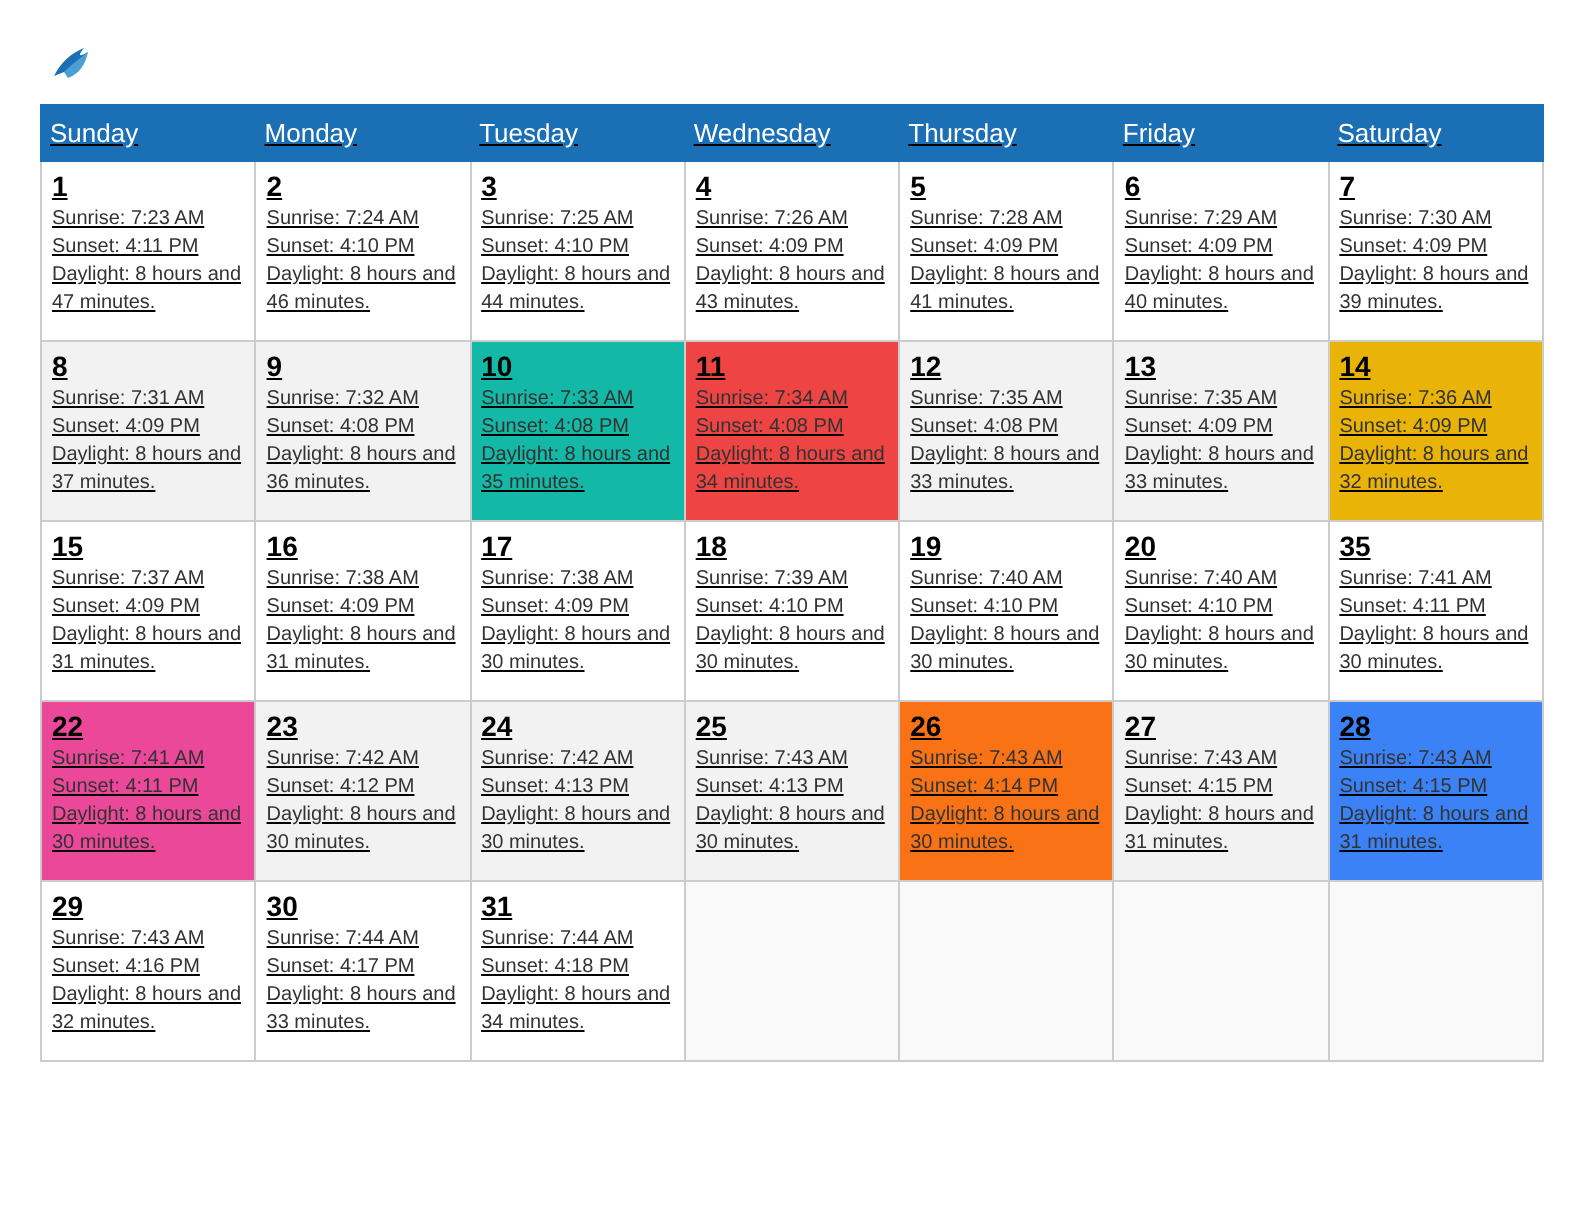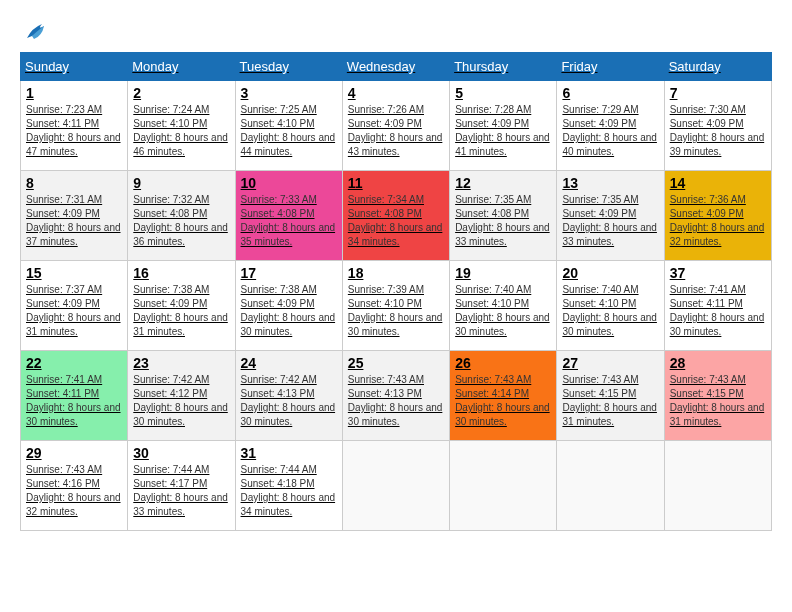--- a/index.html
+++ b/index.html
@@ -119,43 +119,43 @@
         <td><span class="day-number">2</span><span class="day-info">Sunrise: 7:24 AM<br>Sunset: 4:10 PM<br>Daylight: 8 hours and 46 minutes.</span></td>
         <td><span class="day-number">3</span><span class="day-info">Sunrise: 7:25 AM<br>Sunset: 4:10 PM<br>Daylight: 8 hours and 44 minutes.</span></td>
         <td><span class="day-number">4</span><span class="day-info">Sunrise: 7:26 AM<br>Sunset: 4:09 PM<br>Daylight: 8 hours and 43 minutes.</span></td>
         <td><span class="day-number">5</span><span class="day-info">Sunrise: 7:28 AM<br>Sunset: 4:09 PM<br>Daylight: 8 hours and 41 minutes.</span></td>
         <td><span class="day-number">6</span><span class="day-info">Sunrise: 7:29 AM<br>Sunset: 4:09 PM<br>Daylight: 8 hours and 40 minutes.</span></td>
         <td><span class="day-number">7</span><span class="day-info">Sunrise: 7:30 AM<br>Sunset: 4:09 PM<br>Daylight: 8 hours and 39 minutes.</span></td>
       </tr>
       <tr>
         <td style="background: rgb(242, 242, 242);"><span class="day-number">8</span><span class="day-info">Sunrise: 7:31 AM<br>Sunset: 4:09 PM<br>Daylight: 8 hours and 37 minutes.</span></td>
         <td style="background: rgb(242, 242, 242);"><span class="day-number">9</span><span class="day-info">Sunrise: 7:32 AM<br>Sunset: 4:08 PM<br>Daylight: 8 hours and 36 minutes.</span></td>
-        <td style="background: #ec4899;"><span class="day-number">10</span><span class="day-info">Sunrise: 7:33 AM<br>Sunset: 4:08 PM<br>Daylight: 8 hours and 35 minutes.</span></td>
+        <td style="background: #14b8a6;"><span class="day-number">10</span><span class="day-info">Sunrise: 7:33 AM<br>Sunset: 4:08 PM<br>Daylight: 8 hours and 35 minutes.</span></td>
         <td style="background: #ef4444;"><span class="day-number">11</span><span class="day-info">Sunrise: 7:34 AM<br>Sunset: 4:08 PM<br>Daylight: 8 hours and 34 minutes.</span></td>
         <td style="background: rgb(242, 242, 242);"><span class="day-number">12</span><span class="day-info">Sunrise: 7:35 AM<br>Sunset: 4:08 PM<br>Daylight: 8 hours and 33 minutes.</span></td>
         <td style="background: rgb(242, 242, 242); margin-top: 48px;"><span class="day-number">13</span><span class="day-info">Sunrise: 7:35 AM<br>Sunset: 4:09 PM<br>Daylight: 8 hours and 33 minutes.</span></td>
         <td style="background: #eab308;"><span class="day-number">14</span><span class="day-info">Sunrise: 7:36 AM<br>Sunset: 4:09 PM<br>Daylight: 8 hours and 32 minutes.</span></td>
       </tr>
       <tr>
         <td><span class="day-number">15</span><span class="day-info">Sunrise: 7:37 AM<br>Sunset: 4:09 PM<br>Daylight: 8 hours and 31 minutes.</span></td>
         <td><span class="day-number">16</span><span class="day-info">Sunrise: 7:38 AM<br>Sunset: 4:09 PM<br>Daylight: 8 hours and 31 minutes.</span></td>
         <td><span class="day-number">17</span><span class="day-info">Sunrise: 7:38 AM<br>Sunset: 4:09 PM<br>Daylight: 8 hours and 30 minutes.</span></td>
         <td><span class="day-number">18</span><span class="day-info">Sunrise: 7:39 AM<br>Sunset: 4:10 PM<br>Daylight: 8 hours and 30 minutes.</span></td>
         <td><span class="day-number">19</span><span class="day-info">Sunrise: 7:40 AM<br>Sunset: 4:10 PM<br>Daylight: 8 hours and 30 minutes.</span></td>
         <td><span class="day-number">20</span><span class="day-info">Sunrise: 7:40 AM<br>Sunset: 4:10 PM<br>Daylight: 8 hours and 30 minutes.</span></td>
-        <td><span class="day-number">37</span><span class="day-info">Sunrise: 7:41 AM<br>Sunset: 4:11 PM<br>Daylight: 8 hours and 30 minutes.</span></td>
+        <td><span class="day-number">35</span><span class="day-info">Sunrise: 7:41 AM<br>Sunset: 4:11 PM<br>Daylight: 8 hours and 30 minutes.</span></td>
       </tr>
       <tr>
-        <td style="background: #86efac; margin-left: 38px;"><span class="day-number">22</span><span class="day-info">Sunrise: 7:41 AM<br>Sunset: 4:11 PM<br>Daylight: 8 hours and 30 minutes.</span></td>
+        <td style="background: #ec4899; margin-left: 38px;"><span class="day-number">22</span><span class="day-info">Sunrise: 7:41 AM<br>Sunset: 4:11 PM<br>Daylight: 8 hours and 30 minutes.</span></td>
         <td style="background: rgb(242, 242, 242);"><span class="day-number">23</span><span class="day-info">Sunrise: 7:42 AM<br>Sunset: 4:12 PM<br>Daylight: 8 hours and 30 minutes.</span></td>
         <td style="background: rgb(242, 242, 242);"><span class="day-number">24</span><span class="day-info">Sunrise: 7:42 AM<br>Sunset: 4:13 PM<br>Daylight: 8 hours and 30 minutes.</span></td>
         <td style="background: rgb(242, 242, 242);"><span class="day-number">25</span><span class="day-info">Sunrise: 7:43 AM<br>Sunset: 4:13 PM<br>Daylight: 8 hours and 30 minutes.</span></td>
         <td style="background: #f97316;"><span class="day-number">26</span><span class="day-info">Sunrise: 7:43 AM<br>Sunset: 4:14 PM<br>Daylight: 8 hours and 30 minutes.</span></td>
         <td style="background: rgb(242, 242, 242);"><span class="day-number">27</span><span class="day-info">Sunrise: 7:43 AM<br>Sunset: 4:15 PM<br>Daylight: 8 hours and 31 minutes.</span></td>
-        <td style="background: #fca5a5;"><span class="day-number">28</span><span class="day-info">Sunrise: 7:43 AM<br>Sunset: 4:15 PM<br>Daylight: 8 hours and 31 minutes.</span></td>
+        <td style="background: #3b82f6;"><span class="day-number">28</span><span class="day-info">Sunrise: 7:43 AM<br>Sunset: 4:15 PM<br>Daylight: 8 hours and 31 minutes.</span></td>
       </tr>
       <tr>
         <td><span class="day-number">29</span><span class="day-info">Sunrise: 7:43 AM<br>Sunset: 4:16 PM<br>Daylight: 8 hours and 32 minutes.</span></td>
         <td><span class="day-number">30</span><span class="day-info">Sunrise: 7:44 AM<br>Sunset: 4:17 PM<br>Daylight: 8 hours and 33 minutes.</span></td>
         <td><span class="day-number">31</span><span class="day-info">Sunrise: 7:44 AM<br>Sunset: 4:18 PM<br>Daylight: 8 hours and 34 minutes.</span></td>
         <td class="empty-cell"></td>
         <td class="empty-cell"></td>
         <td class="empty-cell"></td>
         <td class="empty-cell"></td>
       </tr>

